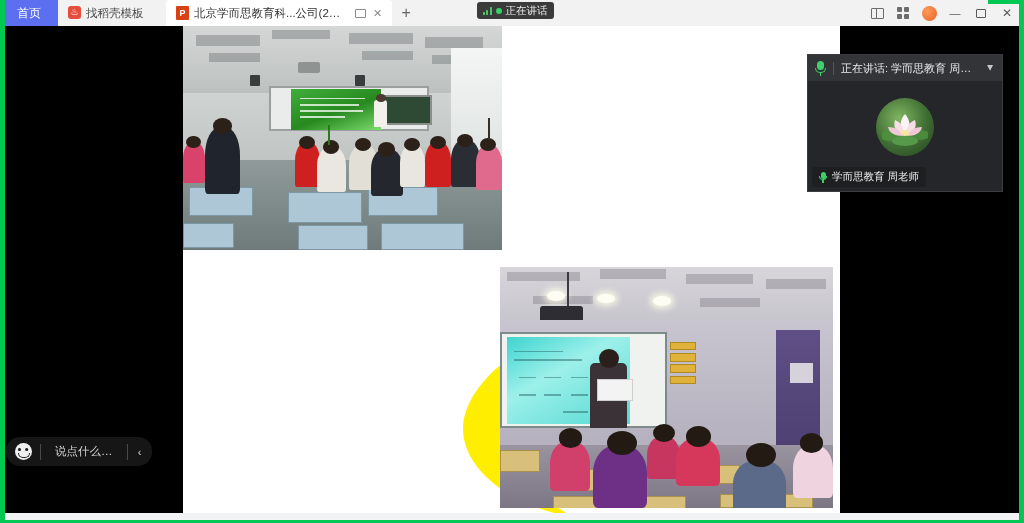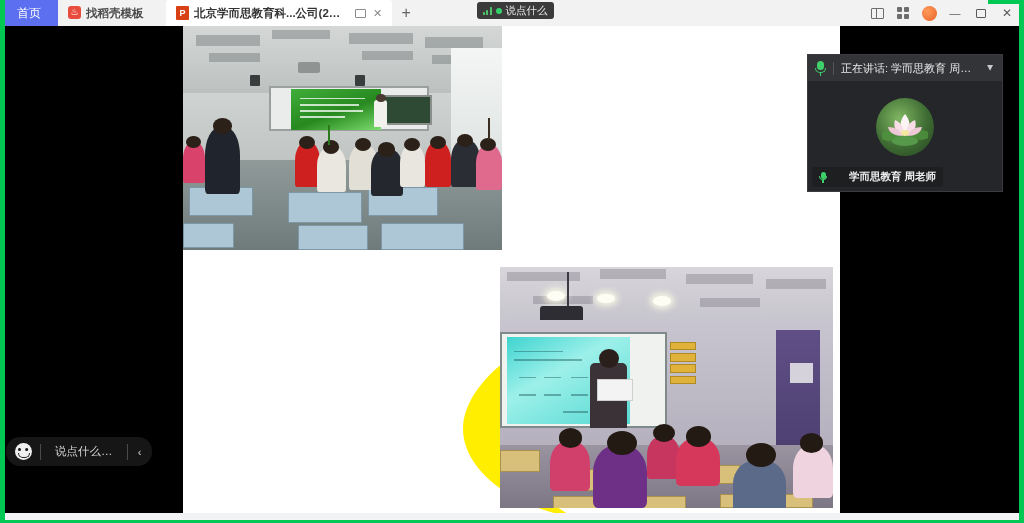--- a/index.html
+++ b/index.html
@@ -41,21 +41,21 @@
   .ico-docer {
     width:13px; height:13px; border-radius:3px; background:#e74c3c;
     display:flex; align-items:center; justify-content:center;
     color:#fff; font-size:9px; line-height:1;
   }
   .ico-ppt {
     width:13px; height:14px; background:#d84115; border-radius:1px;
     display:flex; align-items:center; justify-content:center;
     color:#fff; font-size:9px; font-weight:bold; line-height:1;
   }
-  .tab-title { overflow:hidden; text-overflow:ellipsis; max-width:150px;font-weight:bold; }
+  .tab-title { overflow:hidden; text-overflow:ellipsis; max-width:150px; }
   .tab-act { display:flex; align-items:center; gap:7px; margin-left:6px; color:#8a8a8a; }
   .tab-act span { cursor:pointer; font-size:11px; line-height:1; }
   .mon-ico {
     width:11px; height:9px; border:1.3px solid #8a8a8a; border-radius:1px;
     display:inline-block;
   }
   .tab-plus {
     width:28px; display:flex; align-items:center; justify-content:center;
     color:#666; font-size:16px; background:#f2f2f2;
   }
@@ -196,22 +196,22 @@
   .tm-body { position:relative; height:110px; background:#242629; }
   .tm-avatar {
     position:absolute; left:50%; top:46px; transform:translate(-50%,-50%);
     width:58px; height:58px; border-radius:50%; overflow:hidden;
     background:radial-gradient(circle at 40% 35%, #7fb661, #3e6b33 55%, #24431f 100%);
   }
   .lotus { position:absolute; left:50%; top:52%; transform:translate(-50%,-50%); }
   .tm-foot {
     position:absolute; left:4px; bottom:4px;
     background:rgba(28,30,32,.85); border-radius:2px;
-    display:flex; align-items:center; gap:22px; padding:3px 7px;
-    color:#ededed; font-size:10.5px; white-space:nowrap;font-weight:bold;
+    display:flex; align-items:center; gap:5px; padding:3px 7px;
+    color:#ededed; font-size:10.5px; white-space:nowrap;
   }
   .mic {
     width:8px; height:11px; position:relative; flex:0 0 auto;
   }
   .mic .cap { position:absolute; left:1.5px; top:0; width:5px; height:7px;
     background:#3fd06a; border-radius:2.5px; }
   .mic .arc { position:absolute; left:0; bottom:2.5px; width:8px; height:4px;
     border:1.3px solid #3fd06a; border-top:none; border-radius:0 0 5px 5px; }
   .mic .stem { position:absolute; left:3.4px; bottom:0; width:1.3px; height:2.5px; background:#3fd06a; }
   .mic-lg { width:11px; height:15px; }
@@ -440,21 +440,21 @@
     </div>
   </div>
 
   <div class="tm-pill">
     <span class="tm-bars">
       <i style="height:3px"></i>
         <i style="height:5px"></i>
         <i style="height:8px"></i>
     </span>
     <span class="tm-dot"></span>
-    <span>说点什么</span>
+    <span>正在讲话</span>
   </div>
 
   <div class="tm-panel">
     <div class="tm-head">
       <span class="mic mic-lg">
         <span class="cap"></span>
           <span class="arc"></span>
           <span class="stem"></span>
       </span>
       <span class="sep"></span>

